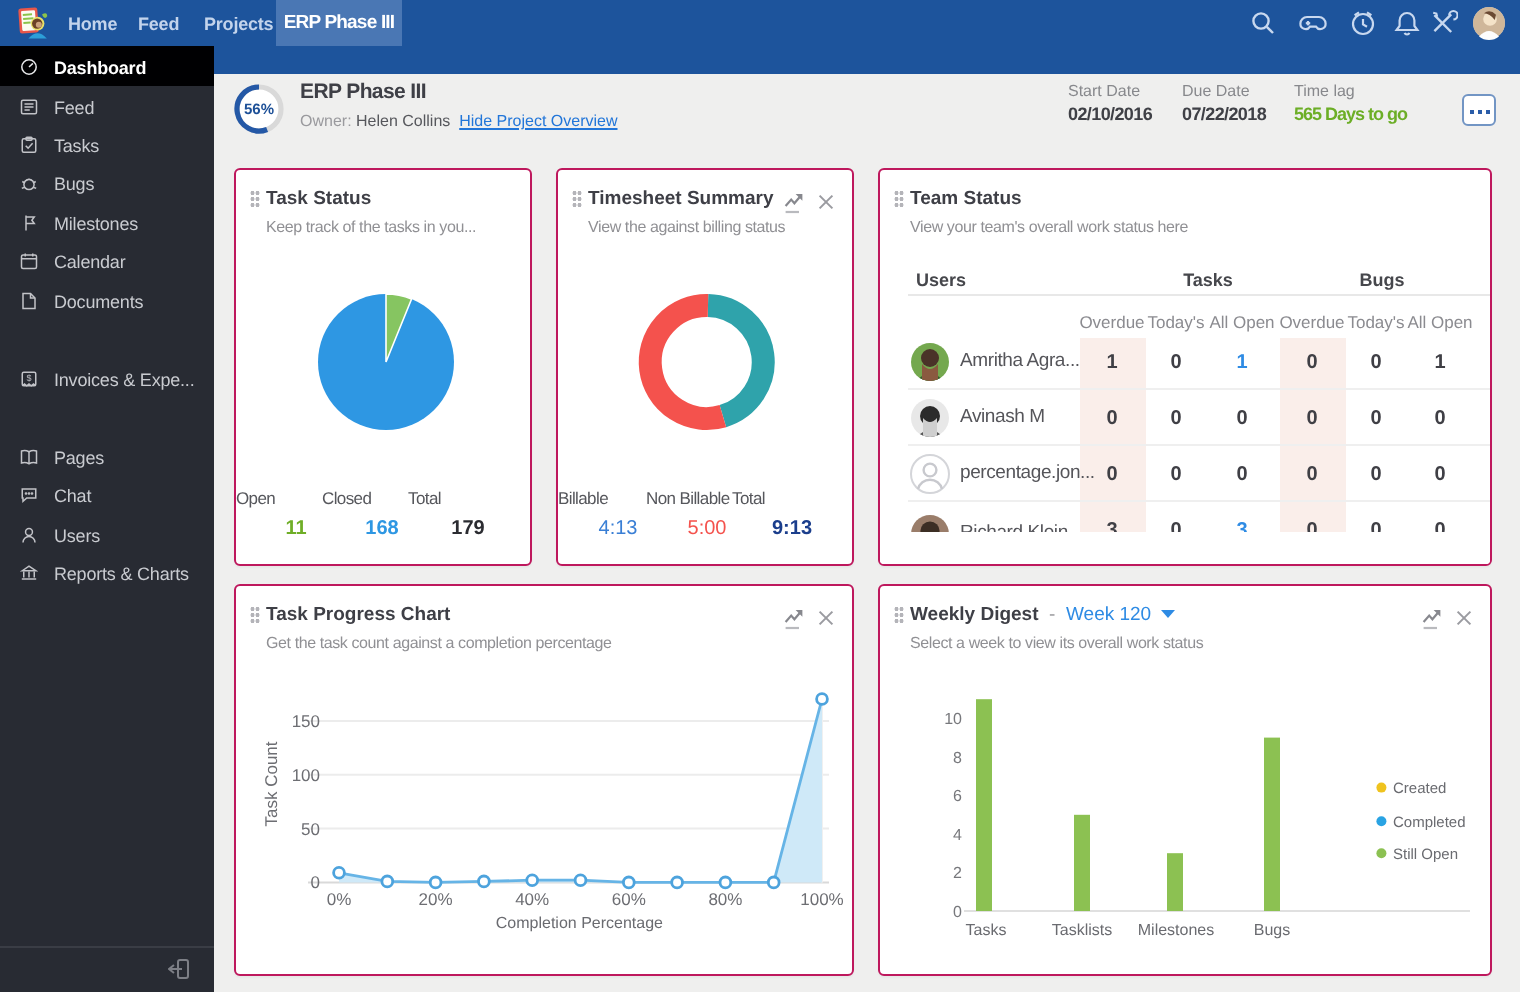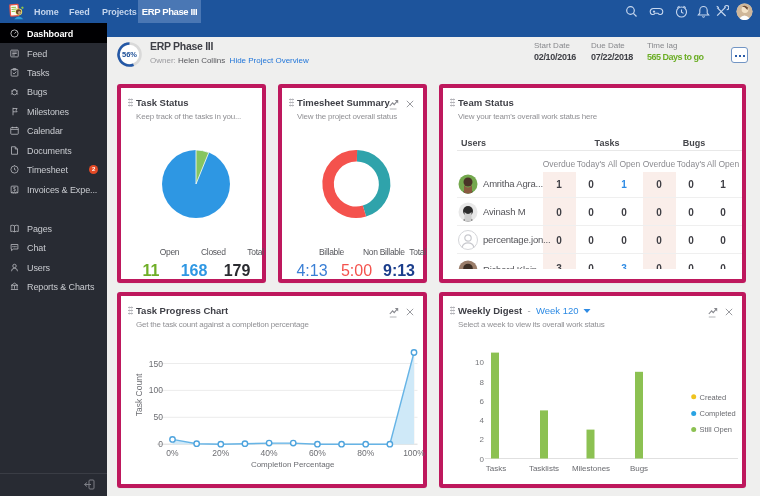--- a/index.html
+++ b/index.html
@@ -17,28 +17,28 @@
   .sitem .lbl { position:absolute; left:27px; top:5.5px; white-space:nowrap; }
   .sitem svg { position:absolute; left:10px; top:5.5px; width:9px; height:9px; }
   .sactive { background:#000002; font-weight:bold; color:#fff; }
   #sbadge { position:absolute; left:89px; top:1px; width:9px; height:9px; background:#e44a26; border-radius:50%; color:#fff; font-size:6px; line-height:9px; text-align:center; font-weight:bold;}
   #sfoot { position:absolute; left:0; top:450px; width:107px; border-top:1px solid #3a3d45; }
   
   #hdr { position:absolute; left:107px; top:23px; width:653px; height:61px; }
   .hlabel { position:absolute; font-size:8px; color:#87888c; }
   .hvalue { position:absolute; font-size:9px; font-weight:bold; letter-spacing:-0.3px; color:#3f4046; }
   
-  .card { position:absolute; background:#fff; border:4px solid #be185d; border-radius:3px; box-shadow:0 1px 1px rgba(0,0,0,0.03); }
+  .card { position:absolute; background:#fff; border:1px solid #be185d; border-radius:3px; box-shadow:0 1px 1px rgba(0,0,0,0.03); }
   .ctitle { position:absolute; left:15px; top:9px; font-size:9.5px; font-weight:bold; color:#3e3f46; white-space:nowrap; }
   .csub { position:absolute; left:15px; top:24px; font-size:8px; letter-spacing:-0.2px; color:#909094; white-space:nowrap; }
   .handle { position:absolute; left:7px; top:10px; width:5px; height:9px;
     background-image:radial-gradient(circle, #b4b4b9 0.9px, transparent 1.1px);
     background-size:2.5px 3px; }
-  .statlbl { position:absolute; font-size:8.5px; letter-spacing:-0.3px; color:#56575c; text-align:center; white-space:nowrap;padding-left:37px; }
-  .statval { position:absolute; font-size:16px; font-weight:bold; text-align:center; }
+  .statlbl { position:absolute; font-size:8.5px; letter-spacing:-0.3px; color:#56575c; white-space:nowrap; }
+  .statval { position:absolute; font-size:10px; font-weight:bold; text-align:center; }
 </style>
 </head>
 <body>
 <div id="topbar">
   <svg class="abs" style="left:8px;top:3px" width="16" height="17" viewBox="0 0 16 17">
     <rect x="1.5" y="1" width="9.5" height="12.5" rx="1.2" fill="#e8574a" transform="rotate(-4 6 7)"></rect>
     <rect x="2.8" y="2.3" width="7" height="10" rx="0.6" fill="#fbfbf3" transform="rotate(-4 6 7)"></rect>
     <rect x="3.6" y="3.8" width="4.6" height="1" fill="#8bc34a" transform="rotate(-4 6 7)"></rect>
     <rect x="3.6" y="5.8" width="5.2" height="1" fill="#8bc34a" transform="rotate(-4 6 7)"></rect>
     <rect x="3.6" y="7.8" width="3.6" height="1" fill="#8bc34a" transform="rotate(-4 6 7)"></rect>
@@ -135,29 +135,20 @@
       </svg>
     <span class="lbl">Calendar</span>
     </div>
   <div class="sitem" style="top:117px">
     <svg width="12" height="12" viewBox="0 0 12 12" fill="none" stroke="#c2c3c8" stroke-width="1">
         <path d="M2 1 h5 l3 3 v7 h-8 z"></path>
         <path d="M7 1 v3 h3"></path>
       </svg>
     <span class="lbl">Documents</span>
     </div>
-  <div class="sitem" style="top:136.5px">
-    <svg width="12" height="12" viewBox="0 0 12 12" fill="none" stroke="#c2c3c8" stroke-width="1">
-        <circle cx="6" cy="6" r="4.8"></circle>
-        <path d="M6 3.5 v2.5 l1.8 1"></path>
-        <line x1="6" y1="0.2" x2="6" y2="1.2"></line>
-      </svg>
-    <span class="lbl">Timesheet</span>
-    <div id="sbadge" style="top:5px">2</div>
-    </div>
   <div class="sitem" style="top:156px">
     <svg width="12" height="12" viewBox="0 0 12 12" fill="none" stroke="#c2c3c8" stroke-width="1">
         <rect x="1.5" y="1.5" width="9" height="9" rx="1"></rect>
         <path d="M1.5 10.5 l1.5-1.2 1.5 1.2 1.5-1.2 1.5 1.2 1.5-1.2 1.5 1.2"></path>
         <text x="6" y="7.5" font-size="6" fill="#c2c3c8" stroke="none" text-anchor="middle">$</text>
       </svg>
     <span class="lbl">Invoices &amp; Expe...</span>
     </div>
   <div class="sitem" style="top:195px">
     <svg width="12" height="12" viewBox="0 0 12 12" fill="none" stroke="#c2c3c8" stroke-width="1">
@@ -200,21 +191,21 @@
     </svg>
 </div>
 
 <div id="hdr">
   <svg class="abs" style="left:10px;top:19px" width="25" height="25" viewBox="0 0 25 25">
     <circle cx="12.5" cy="12.5" r="11" fill="#fff" stroke="#d9d9d9" stroke-width="2.6"></circle>
     <path d="M12.5,1.5 A11,11 0 1 0 16.55,22.73" fill="none" stroke="#2458a6" stroke-width="2.6"></path>
     <text x="12.5" y="15.2" font-size="7.5" font-weight="bold" fill="#1c4f97" text-anchor="middle" font-family="Liberation Sans, sans-serif">56%</text>
   </svg>
   <div class="abs" style="left:43px;top:17px;font-size:10.5px;font-weight:bold;color:#3e3f46;letter-spacing:-0.3px">ERP Phase III</div>
-  <div class="abs" style="left:43px;top:33px;font-size:8px;color:#9a9a9e">Owner: <span style="color:#56575c">Helen Collins</span>&nbsp; <a style="color:#2276d9;">Hide Project Overview</a></div>
+  <div class="abs" style="left:43px;top:33px;font-size:8px;color:#9a9a9e">Owner: <span style="color:#56575c">Helen Collins</span>&nbsp; <a style="color:#2276d9;text-decoration:underline">Hide Project Overview</a></div>
   <div class="hlabel" style="left:427px;top:18px">Start Date</div>
   <div class="hvalue" style="left:427px;top:29px">02/10/2016</div>
   <div class="hlabel" style="left:484px;top:18px">Due Date</div>
   <div class="hvalue" style="left:484px;top:29px">07/22/2018</div>
   <div class="hlabel" style="left:540px;top:18px">Time lag</div>
   <div class="hvalue" style="left:540px;top:29px;color:#6cae26;letter-spacing:-0.5px">565 Days to go</div>
   <div class="abs" style="left:624px;top:24px;width:17px;height:16px;background:#fff;border:1px solid #7295c4;border-radius:3px;">
     <div style="position:absolute;left:3px;top:7px;width:2px;height:2px;background:#2a5ca8;box-shadow:4px 0 #2a5ca8, 8px 0 #2a5ca8;"></div>
   </div>
 </div>
@@ -231,21 +222,21 @@
   <div class="statlbl" style="left:43px;top:159px;width:60px">Closed</div>
   <div class="statlbl" style="left:86px;top:159px;width:60px">Total</div>
   <div class="statval" style="left:0px;top:174px;width:60px;color:#6fae27">11</div>
   <div class="statval" style="left:43px;top:174px;width:60px;color:#2e97e3">168</div>
   <div class="statval" style="left:86px;top:174px;width:60px;color:#2b2c31">179</div>
 </div>
 
 <div class="card" style="left:278px;top:84px;width:149px;height:199px;">
   <div class="handle"></div>
   <div class="ctitle">Timesheet Summary</div>
-  <div class="csub">View the project overall status</div>
+  <div class="csub">View the against billing status</div>
   <svg class="abs" style="right:24px;top:10.5px" width="10" height="11" viewBox="0 0 10 11" fill="none" stroke="#87888e" stroke-width="1.1">
     <polyline points="0.8,7 3.6,3.8 5.2,5.6 8.6,1.6"></polyline>
     <path d="M5.8 1 h3.4 v3.4" fill="#87888e" stroke="none"></path>
     <line x1="0.8" y1="10" x2="7.5" y2="10" stroke="#b9babe"></line>
   </svg>
   <svg class="abs" style="right:9px;top:12px" width="8" height="8" viewBox="0 0 8 8" stroke="#9a9ba0" stroke-width="1">
     <line x1="0.8" y1="0.8" x2="7.2" y2="7.2"></line>
       <line x1="7.2" y1="0.8" x2="0.8" y2="7.2"></line>
   </svg>
   <svg class="abs" style="left:35px;top:56px" width="80" height="80" viewBox="0 0 80 80">

